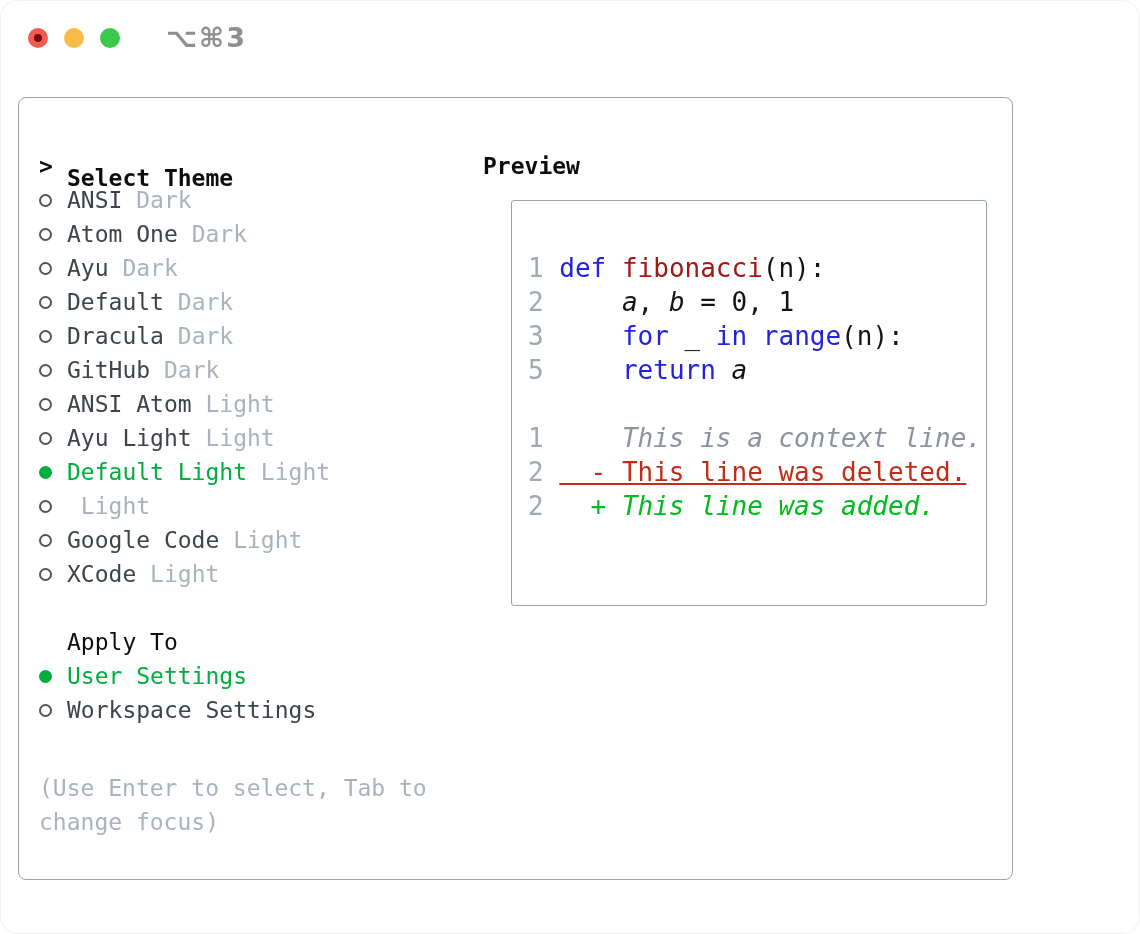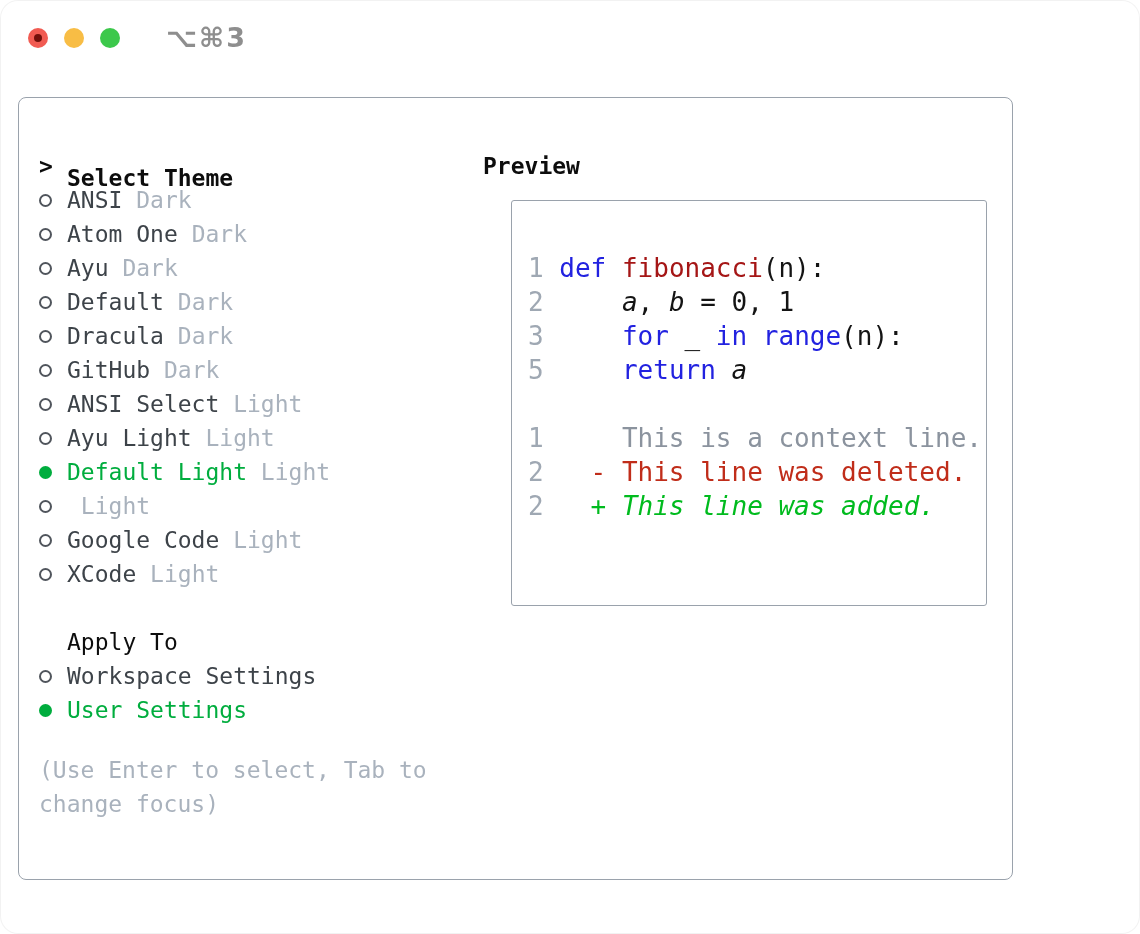--- a/index.html
+++ b/index.html
@@ -34,33 +34,33 @@
   .row.blank{height:34px;}
   .mark{flex:0 0 28px;display:flex;align-items:center;}
   .prompt{color:var(--text-black);font-weight:bold;font-size:23px;}
   .heading{color:var(--text-black);font-weight:bold;margin-top:24px;}
   .subheading{color:var(--text-black);}
   .radio{width:13px;height:13px;border:2px solid #50555c;border-radius:50%;display:inline-block;}
   .radio.on{background:var(--accent-green);border-color:var(--accent-green);}
   .row.sel .tname{color:var(--accent-green);}
   .row.sel .alabel{color:var(--accent-green);}
   .ttag{color:var(--muted);margin-left:0.602em;}
-  .hintblock{margin-top:26px;width:424px;font-size:23px;line-height:34px;color:var(--muted);}
+  .hintblock{margin-top:44px;width:424px;font-size:23px;line-height:34px;color:var(--muted);}
   
   .preview-heading{position:absolute;left:464px;top:51px;height:34px;display:flex;align-items:center;font-size:23px;font-weight:bold;color:var(--text-black);}
   .preview-box{position:absolute;left:492px;top:102px;width:476px;height:406px;border:1.5px solid var(--border);border-radius:3px;background:#fff;}
   .code{position:absolute;left:16px;top:50px;right:4px;}
   .crow{height:34px;line-height:34px;white-space:pre;font-size:26px;color:var(--code-plain);}
   .lnum{color:var(--linenum);margin-right:1ch;}
   .sg-k{color:var(--code-kw);}
   .sg-f{color:var(--code-fn);}
   .sg-v{color:var(--code-plain);font-style:italic;}
   .sg-p{color:var(--code-plain);}
-  .sg-ctx{color:var(--diff-ctx);}
-  .sg-del{color:var(--diff-del);}
+  .sg-ctx{color:var(--diff-ctx);font-style:italic;}
+  .sg-del{color:var(--diff-del);text-decoration:underline;}
   .sg-add{color:var(--diff-add);font-style:italic;}
 </style>
 </head>
 <body>
 
 <div class="titlebar">
   <span class="tl-btn tl-close">
       <span class="inner"></span>
     </span>
   <span class="tl-btn tl-min"></span>
@@ -75,35 +75,35 @@
       <span class="mark"><span class="prompt">&gt;</span></span>
       <span class="heading">Select Theme</span>
     </div>
     <div id="theme-list">
         <div class="row"><span class="mark"><span class="radio"></span></span><span class="tname">ANSI</span><span class="ttag">Dark</span></div>
         <div class="row"><span class="mark"><span class="radio"></span></span><span class="tname">Atom One</span><span class="ttag">Dark</span></div>
         <div class="row"><span class="mark"><span class="radio"></span></span><span class="tname">Ayu</span><span class="ttag">Dark</span></div>
         <div class="row"><span class="mark"><span class="radio"></span></span><span class="tname">Default</span><span class="ttag">Dark</span></div>
         <div class="row"><span class="mark"><span class="radio"></span></span><span class="tname">Dracula</span><span class="ttag">Dark</span></div>
         <div class="row"><span class="mark"><span class="radio"></span></span><span class="tname">GitHub</span><span class="ttag">Dark</span></div>
-        <div class="row"><span class="mark"><span class="radio"></span></span><span class="tname">ANSI Select</span><span class="ttag">Light</span></div>
+        <div class="row"><span class="mark"><span class="radio"></span></span><span class="tname">ANSI Atom</span><span class="ttag">Light</span></div>
         <div class="row"><span class="mark"><span class="radio"></span></span><span class="tname">Ayu Light</span><span class="ttag">Light</span></div>
         <div class="row sel"><span class="mark"><span class="radio on"></span></span><span class="tname">Default Light</span><span class="ttag">Light</span></div>
         <div class="row"><span class="mark"><span class="radio"></span></span><span class="ttag">Light</span></div>
         <div class="row"><span class="mark"><span class="radio"></span></span><span class="tname">Google Code</span><span class="ttag">Light</span></div>
         <div class="row"><span class="mark"><span class="radio"></span></span><span class="tname">XCode</span><span class="ttag">Light</span></div>
       </div>
     <div class="row blank"></div>
     <div class="row">
       <span class="mark"></span>
       <span class="subheading">Apply To</span>
     </div>
     <div id="apply-list">
+        <div class="row sel"><span class="mark"><span class="radio on"></span></span><span class="alabel">User Settings</span></div>
         <div class="row"><span class="mark"><span class="radio"></span></span><span class="alabel">Workspace Settings</span></div>
-        <div class="row sel"><span class="mark"><span class="radio on"></span></span><span class="alabel">User Settings</span></div>
       </div>
     <div class="hintblock">(Use Enter to select, Tab to change focus)</div>
   </div>
 
   <div class="preview-heading">Preview</div>
   <div class="preview-box">
     <div class="code" id="code-lines">
         <div class="crow"><span class="lnum">1</span><span class="sg-k">def</span><span class="sg-p"> </span><span class="sg-f">fibonacci</span><span class="sg-p">(n):</span></div>
         <div class="crow"><span class="lnum">2</span><span class="sg-p">    </span><span class="sg-v">a</span><span class="sg-p">, </span><span class="sg-v">b</span><span class="sg-p"> = 0, 1</span></div>
         <div class="crow"><span class="lnum">3</span><span class="sg-p">    </span><span class="sg-k">for</span><span class="sg-p"> _ </span><span class="sg-k">in</span><span class="sg-p"> </span><span class="sg-k">range</span><span class="sg-p">(n):</span></div>

